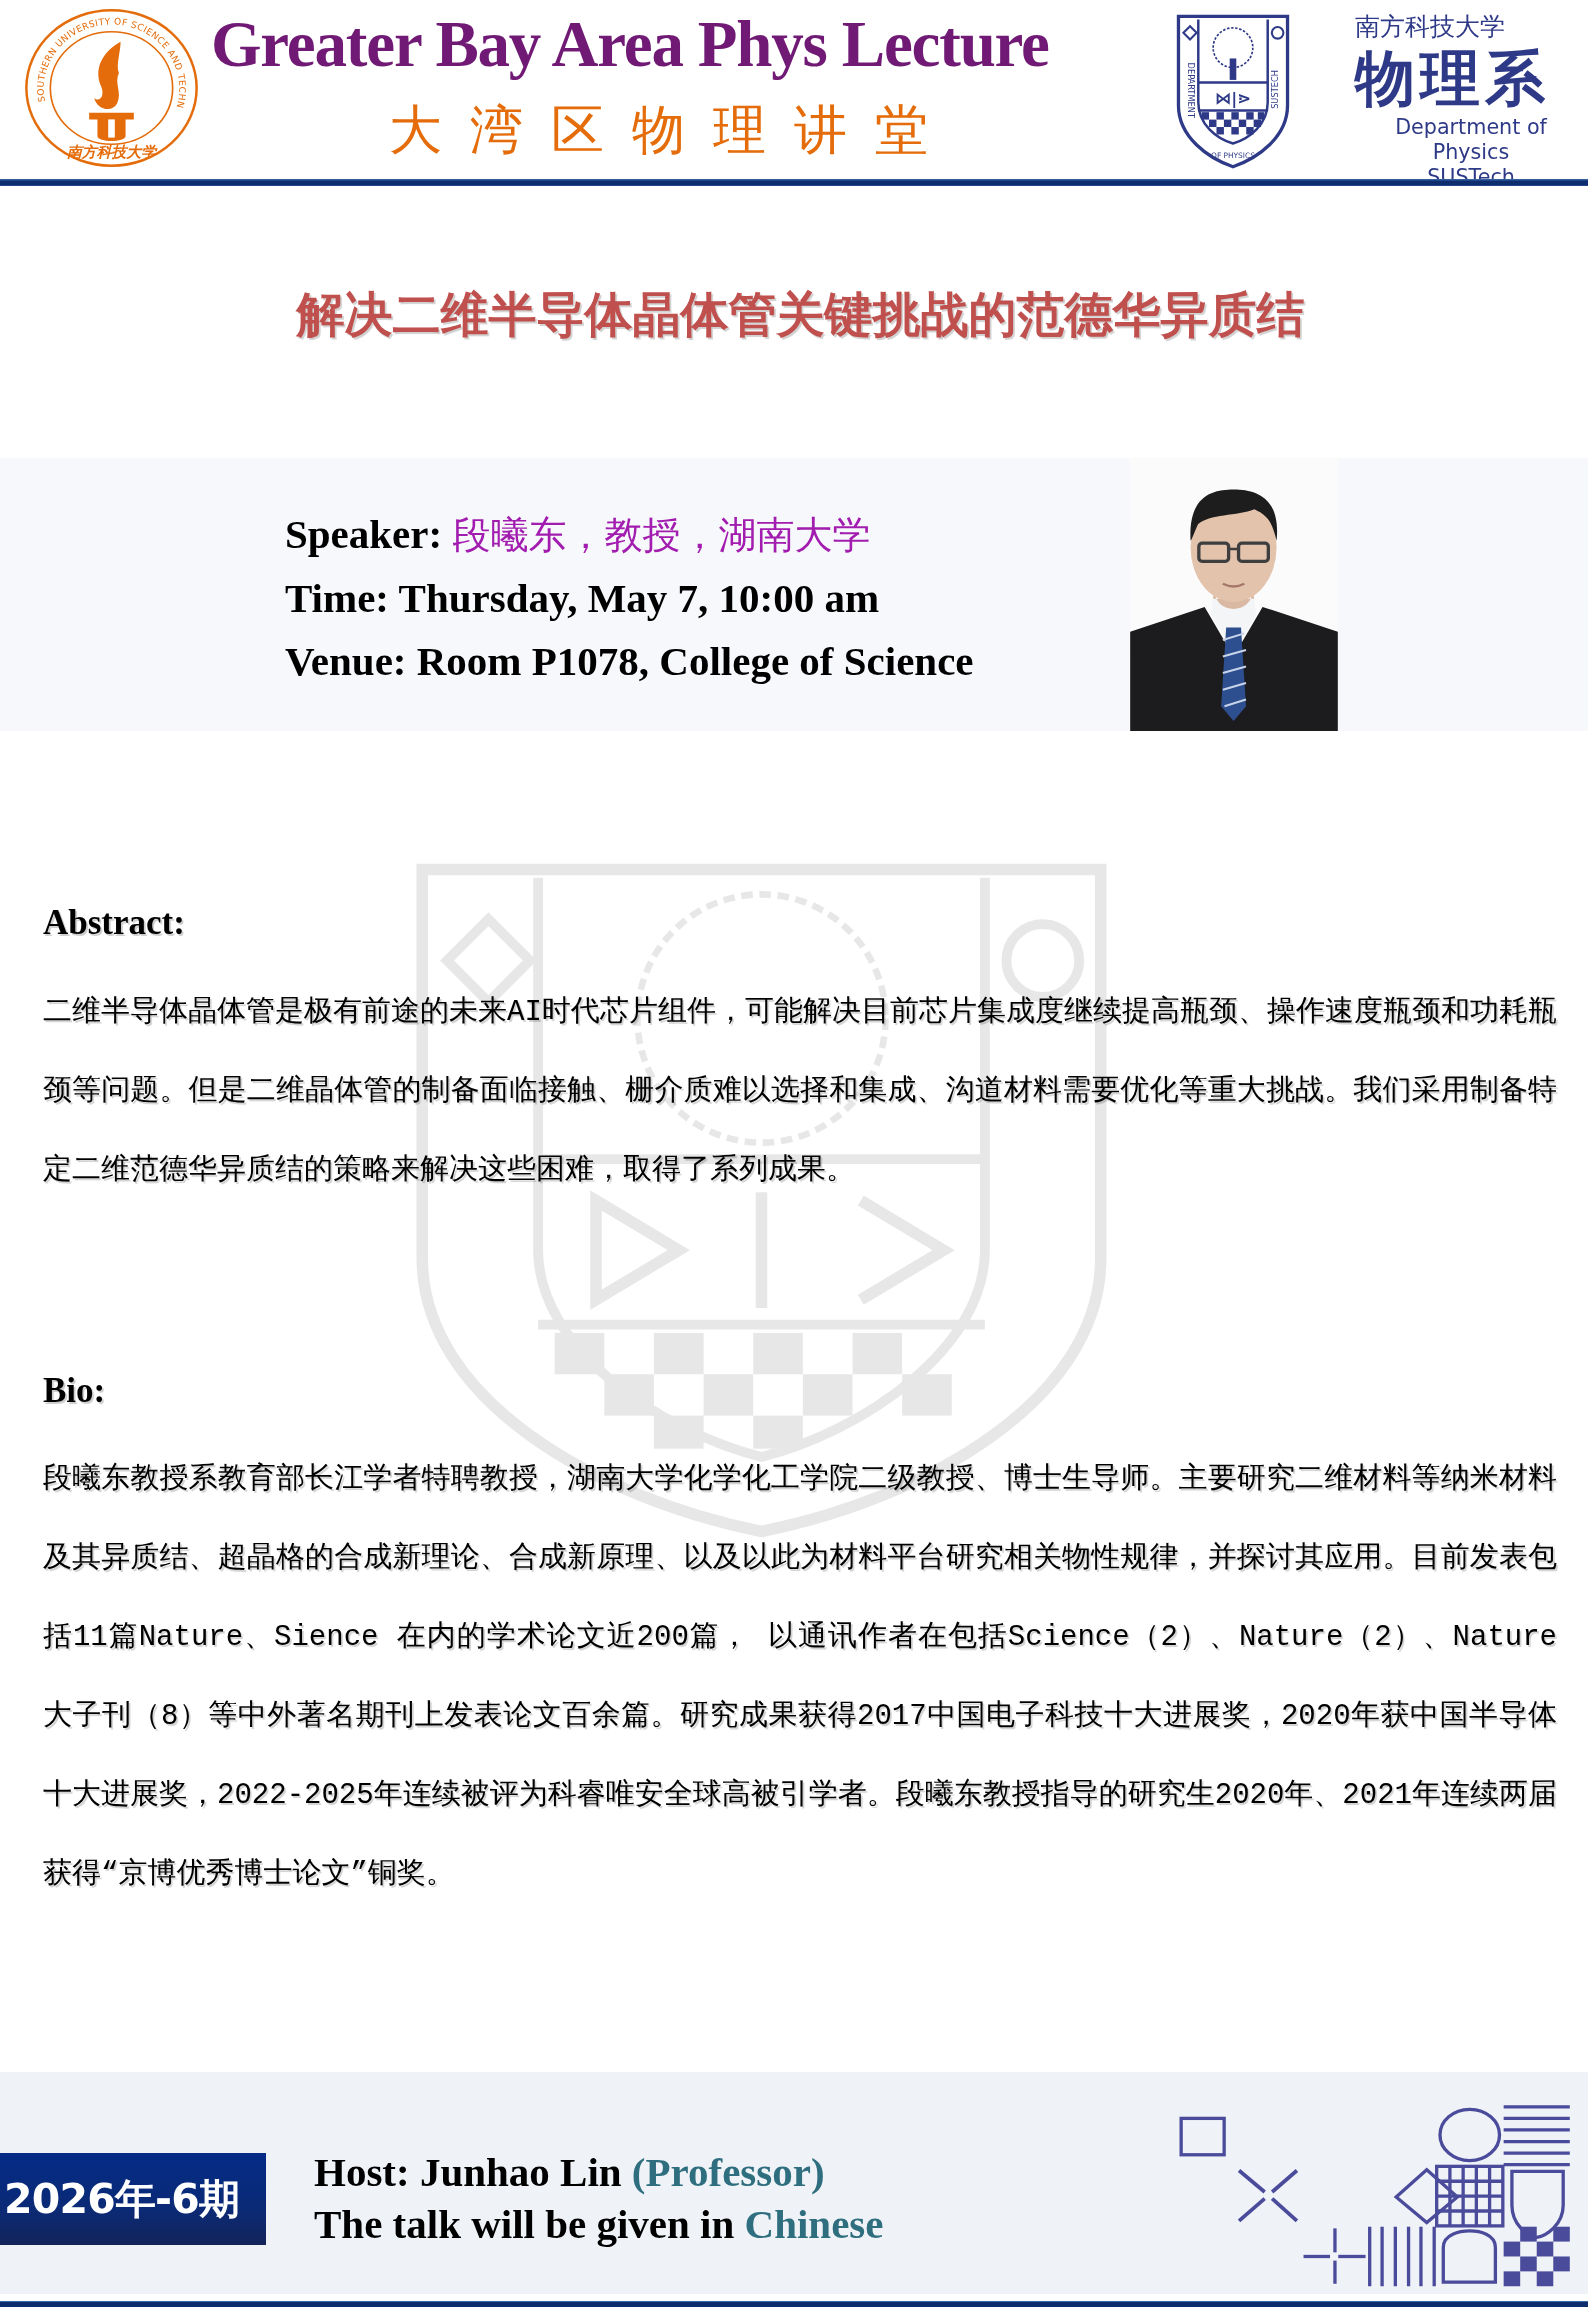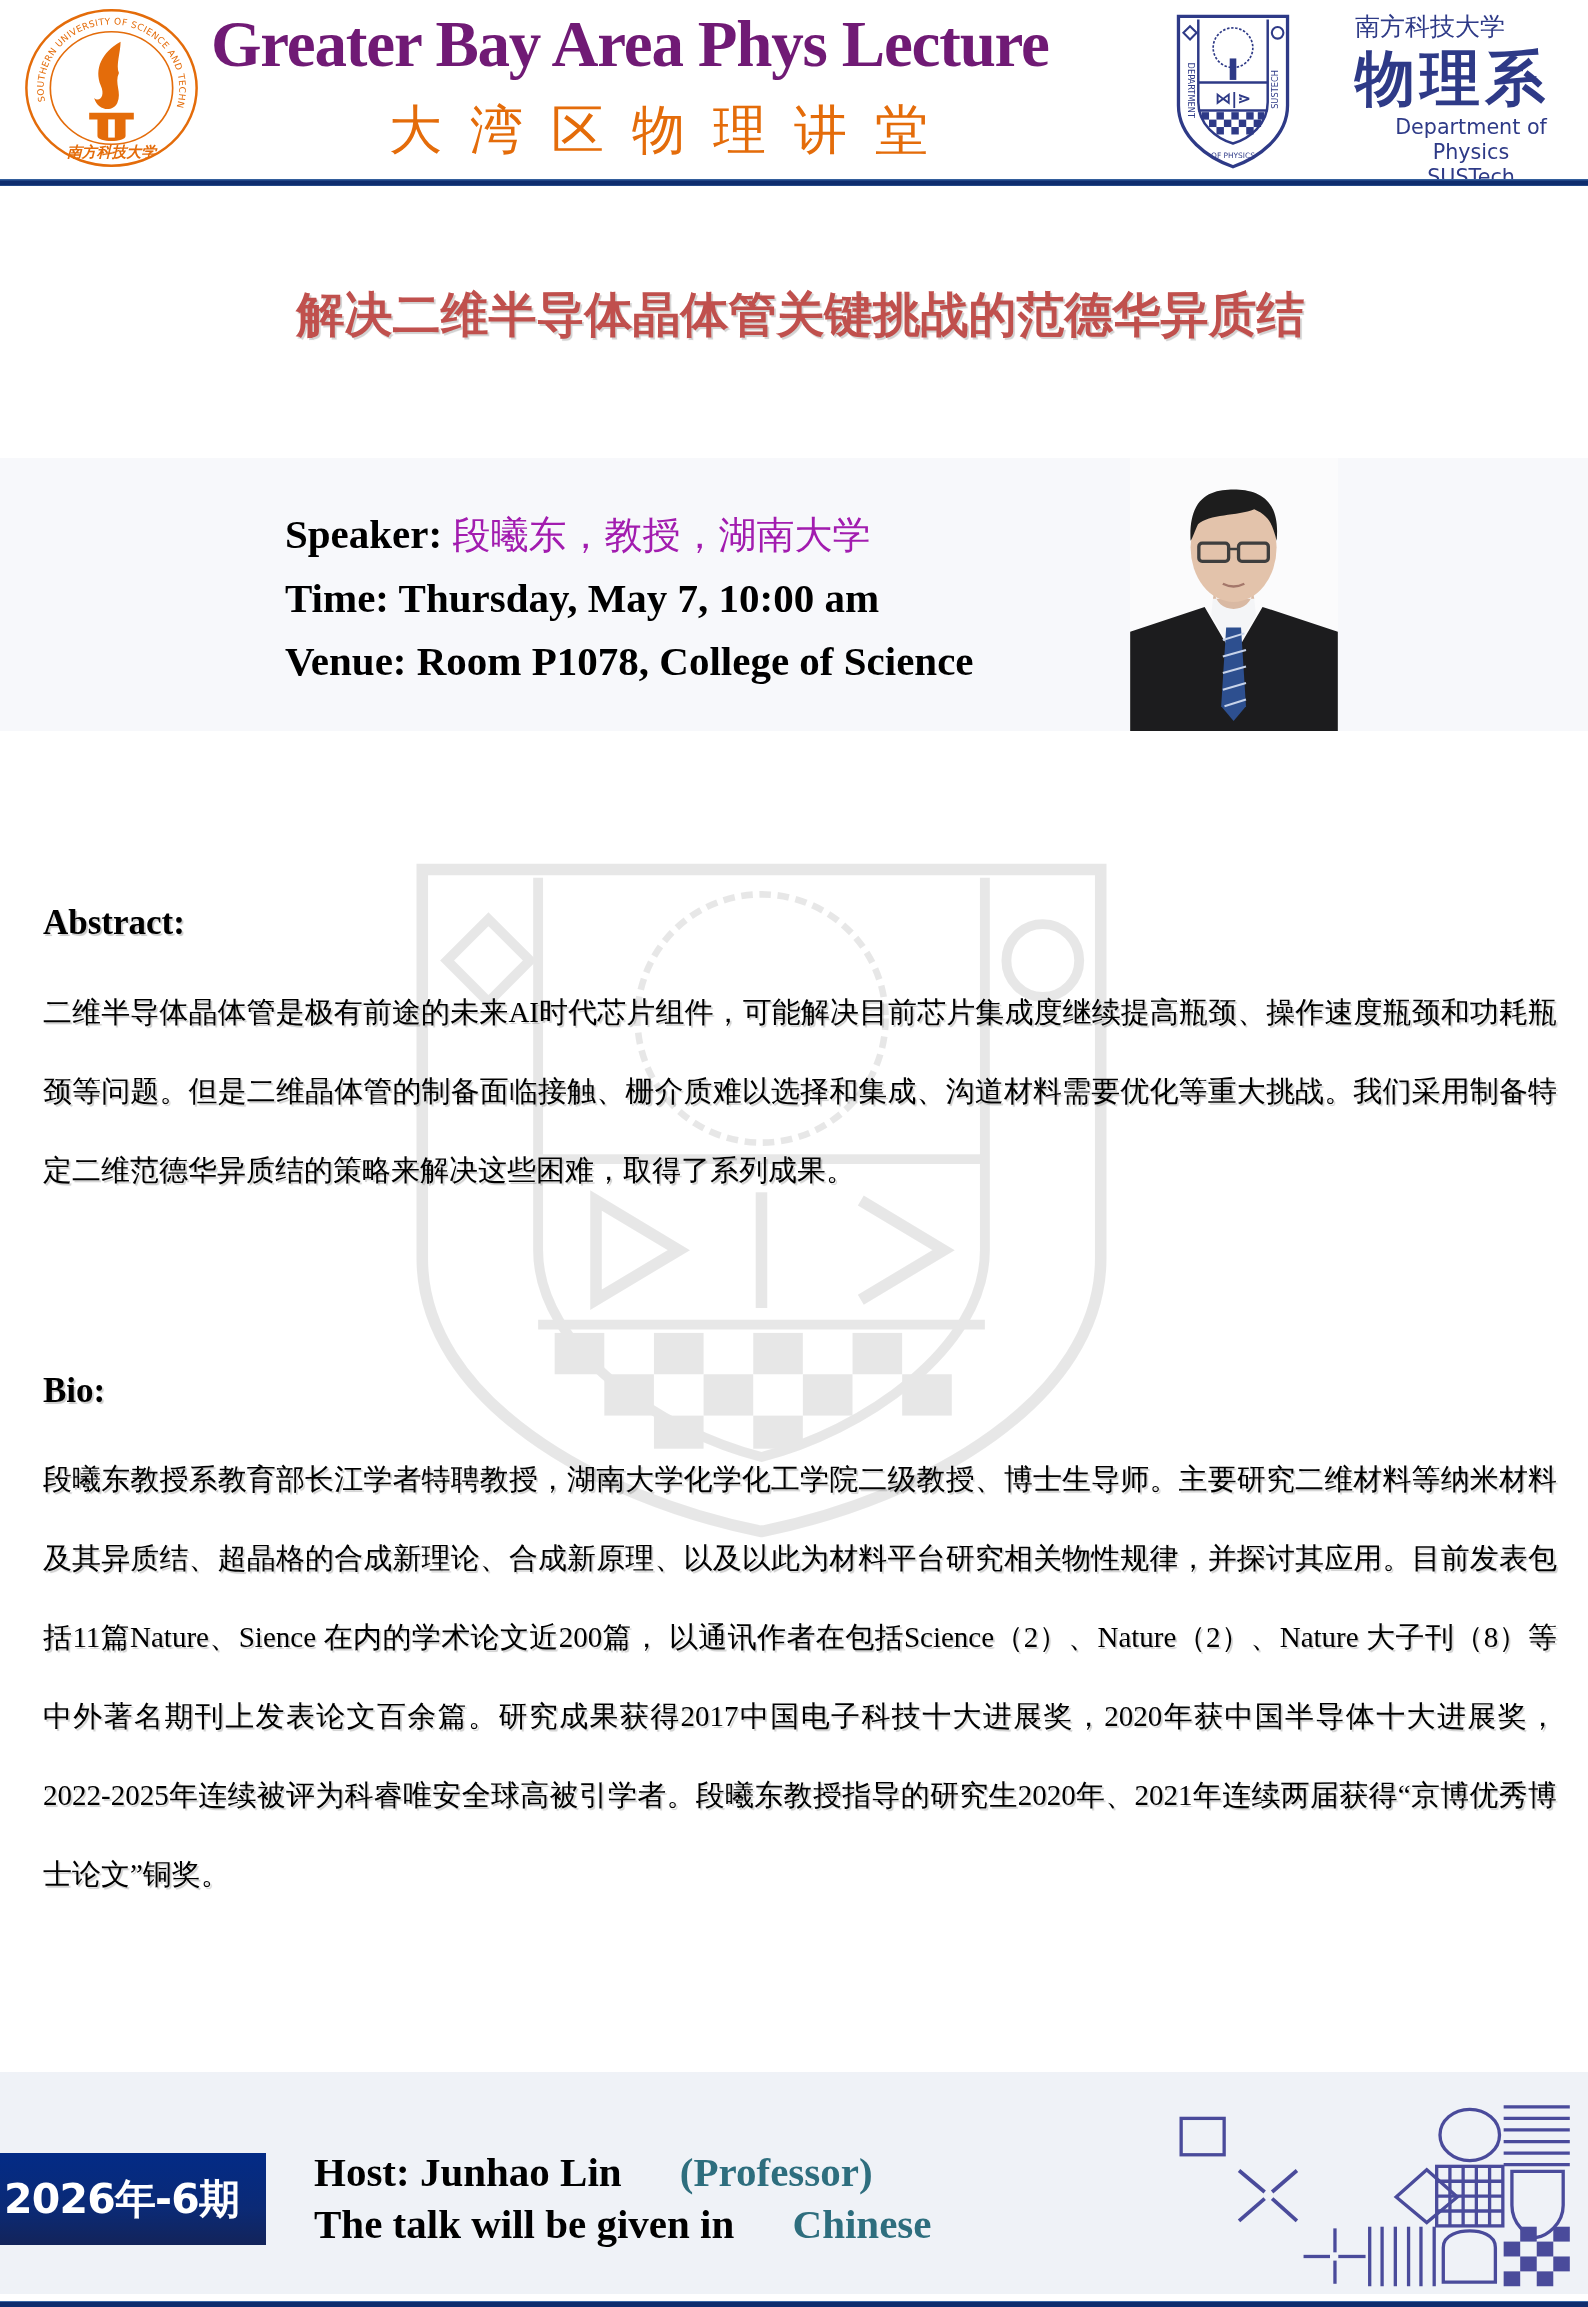--- a/index.html
+++ b/index.html
@@ -61,21 +61,21 @@
   
   .section-head {
     font-family: "Liberation Serif", serif; font-weight: bold;
     font-size: 35px; line-height: 41px; color: #000;
     text-shadow: 1.7px 1.7px 0.8px rgba(0,0,0,0.2);
   }
   .abstract-head { left: 43px; top: 902px; }
   .bio-head { left: 43px; top: 1370px; }
   .para {
     width: 1514px;
-    font-family: Liberation Serif, serif;
+    font-family: Liberation Mono, monospace;
     font-size: 29px; line-height: 79px; color: #000;
     text-align: justify; text-align-last: left;
     text-shadow: 1.7px 1.7px 0.8px rgba(0,0,0,0.18);
   }
   .abstract-body { left: 43px; top: 973px; }
   .bio-body { left: 43px; top: 1440px; }
 
   
   .footer-band { left: 0; top: 2072px; width: 1589px; height: 222px; background: #eff2f7; }
   .badge {
@@ -85,21 +85,21 @@
   }
   .badge-text {
     padding-left: 4px;
     font-family: "DejaVu Sans", sans-serif; font-weight: bold; font-size: 41px; letter-spacing: -0.8px;
   }
   .footer-lines { left: 314px; top: 2146px; width: 745px; }
   .footer-line {
     font-family: "Liberation Serif", serif; font-weight: bold;
     font-size: 41px; line-height: 52px; white-space: nowrap; color: #000;
   }
-  .teal { color: #2e6e7e; margin-left: 48px; }
+  .teal { color: #2e6e7e; }
   .deco { left: 1158px; top: 2085px; width: 430px; height: 209px; }
   .divider-bottom { left: 0; top: 2301px; width: 1589px; height: 5.8px; background: #0e2d6e; border-top: 0.8px solid #3d6aa8; }
 </style>
 </head>
 <body>
 
 <div class="abs header"></div>
 
 <svg class="abs logo-left" viewBox="0 0 214 196">
   <ellipse cx="107" cy="98" rx="103" ry="94" fill="none" stroke="#e46c0a" stroke-width="3"></ellipse>

